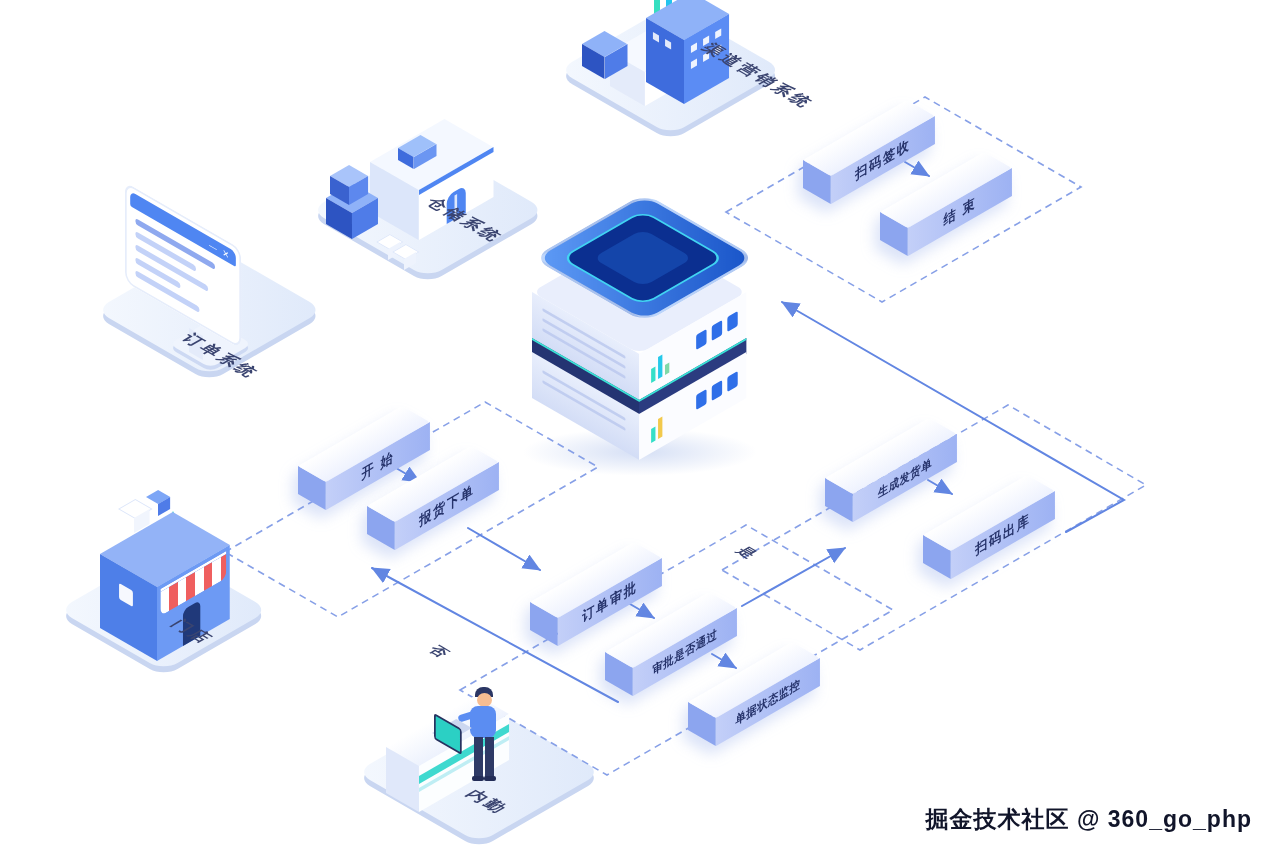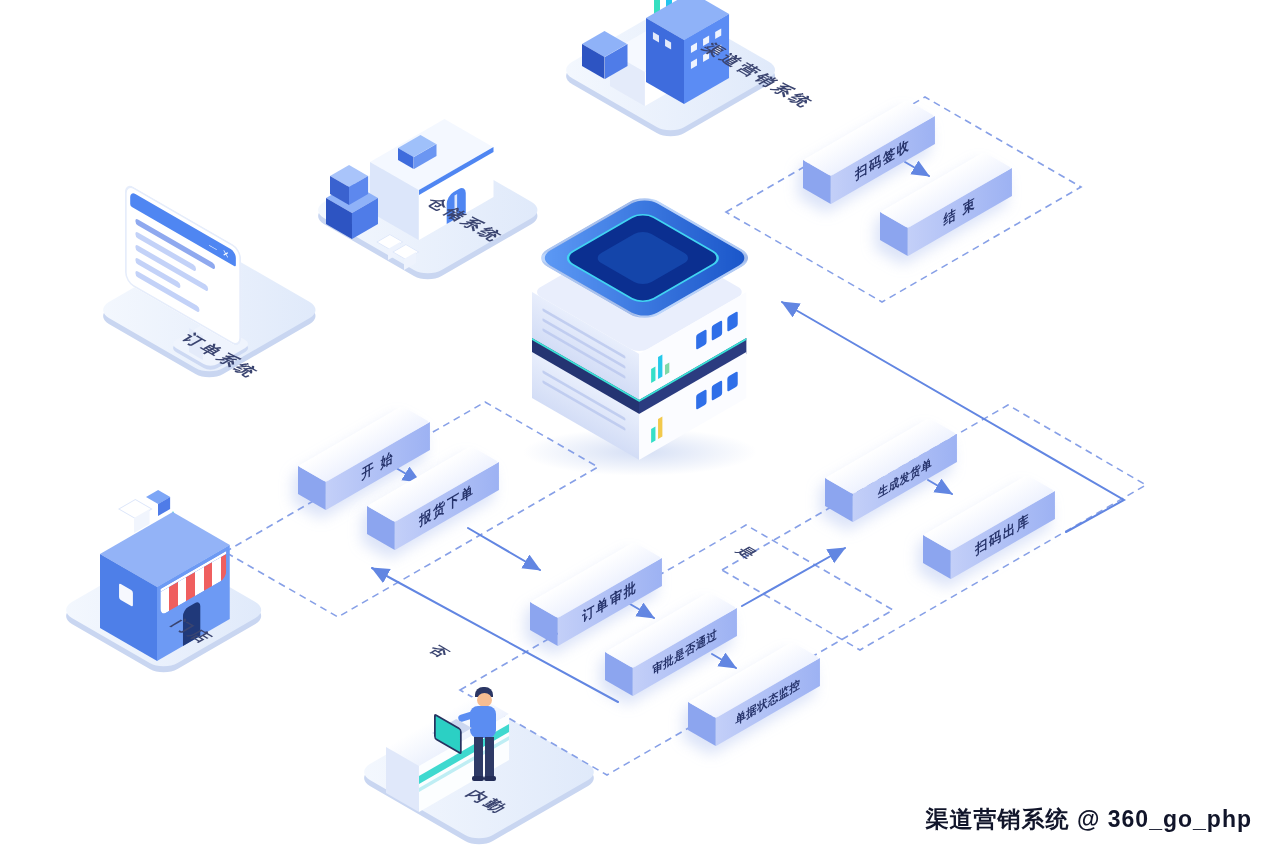--- a/index.html
+++ b/index.html
@@ -270,15 +270,15 @@
   </div>
 
   <div class="glabel" style="left:716px;top:40px">渠道营销系统</div>
   <div class="glabel" style="left:440px;top:194px">仓储系统</div>
   <div class="glabel" style="left:196px;top:330px">订单系统</div>
   <div class="glabel" style="left:185px;top:616px">门店</div>
   <div class="glabel" style="left:480px;top:786px">内勤</div>
   <div class="glabel small" style="left:748px;top:544px">是</div>
   <div class="glabel small" style="left:440px;top:643px">否</div>
 
-  <div class="watermark">渠道营销系统 @ 360_go_php</div>
+  <div class="watermark">掘金技术社区 @ 360_go_php</div>
 
 </div>
 
 </body></html>

